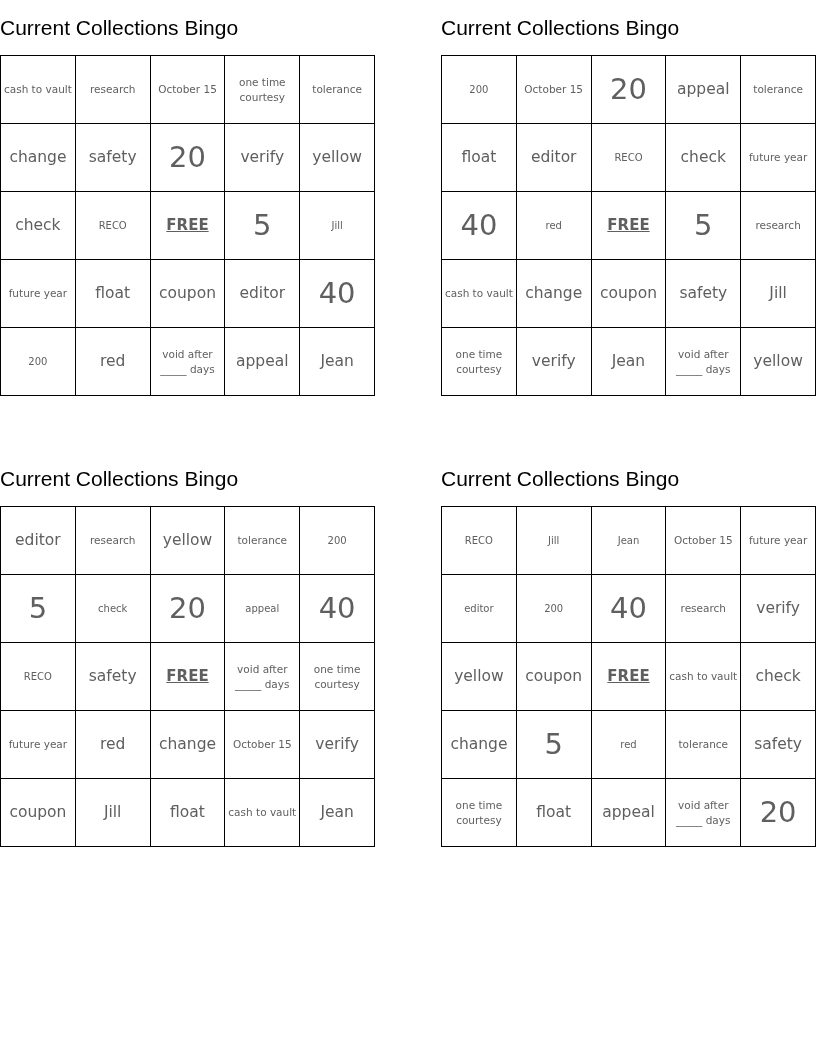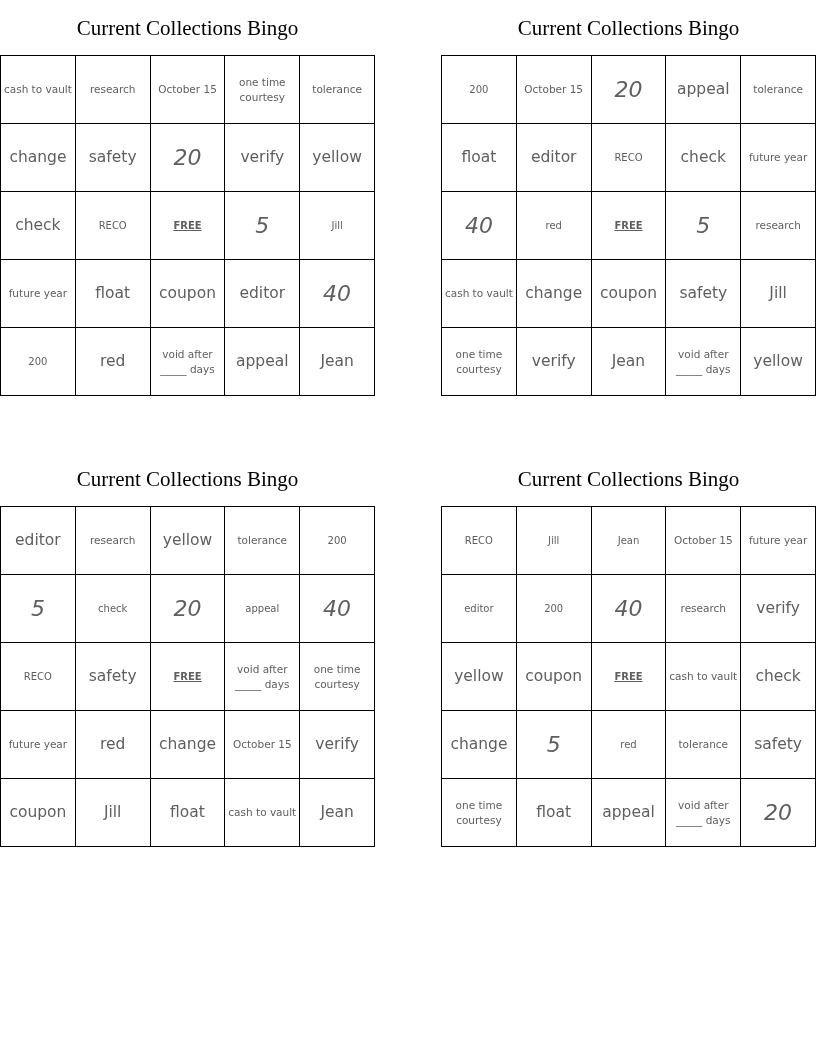--- a/index.html
+++ b/index.html
@@ -1,29 +1,29 @@
 <!DOCTYPE html>
 <html><head>
 <meta charset="utf-8">
 <style>
   html, body { margin:0; padding:0; background:#ffffff; }
   body { width:816px; height:1056px; position:relative; overflow:hidden;
          font-family:"DejaVu Sans", sans-serif; }
   .card { position:absolute; width:375px; }
-  .card-title { height:55px; line-height:56px; text-align:center;
-                font-size:21px; color:#000; font-family:Liberation Serif, serif; }
+  .card-title { height:55px; line-height:56px; text-align:left;
+                font-size:21px; color:#000; font-family:Liberation Sans, sans-serif; }
   table.grid { border-collapse:collapse; width:375px; table-layout:fixed; }
   table.grid td { border:1.5px solid #000; height:67px; padding:0 2px;
                   text-align:center; vertical-align:middle; color:#5f5f5f;
                   font-family:"DejaVu Sans", sans-serif; line-height:1.35; }
-  .s-xl { font-size:22px;font-style:italic; }
+  .s-xl { font-size:29px; }
   .s-l { font-size:15.5px; }
   .s-m { font-size:10px; }
   .s-s { font-size:10.5px; }
-  .free { font-weight:bold; text-decoration:underline; font-size:10px; }
+  .free { font-weight:bold; text-decoration:underline; font-size:15px; }
 </style>
 </head>
 <body>
 
 <div class="card" style="left:0px; top:0px;">
   <div class="card-title">Current Collections Bingo</div>
   <table class="grid">
       <tbody>
         <tr>
           <td class="s-s">cash to vault</td>

